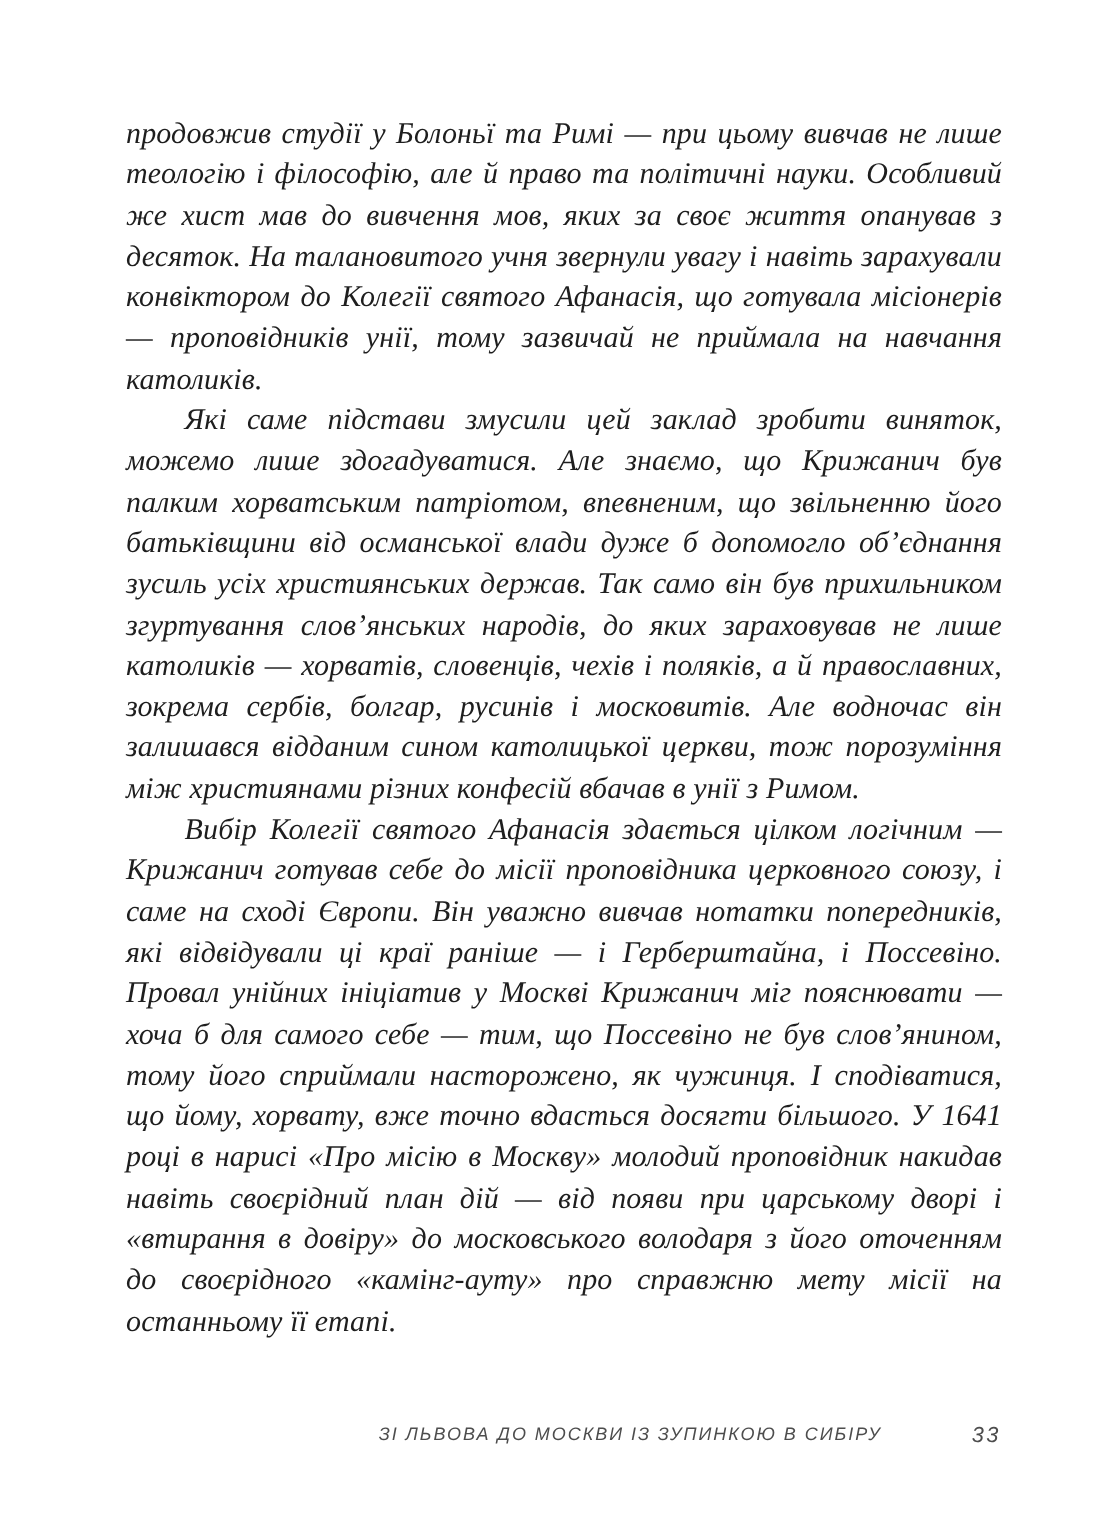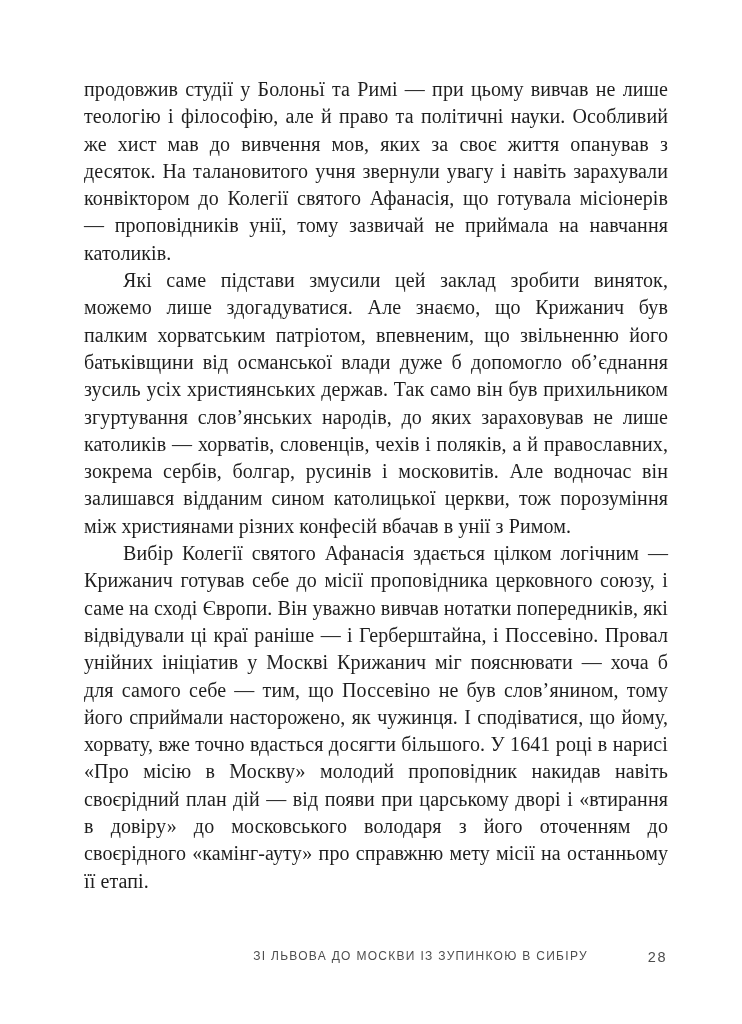--- a/index.html
+++ b/index.html
@@ -11,20 +11,21 @@
     height: 1024px;
     background: #ffffff;
     position: relative;
     overflow: hidden;
     font-family: "Liberation Serif", serif;
   }
   .page {
     position: absolute;
     inset: 0;
     background: #ffffff;
+    font-style: italic;
   }
   .text-block {
     position: absolute;
     left: 84px;
     top: 76px;
     width: 584px;
     font-size: 20px;
     line-height: 27.3px;
     color: #1e1e1e;
     text-align: justify;
@@ -65,16 +66,16 @@
 <main class="page">
 
   <section class="text-block">
     <p class="para no-indent">продовжив студії у Болоньї та Римі — при цьому вивчав не лише теологію і філософію, але й право та політичні науки. Особливий же хист мав до вивчення мов, яких за своє життя опанував з десяток. На талановитого учня звернули увагу і навіть зарахували конвіктором до Колегії святого Афанасія, що готувала місіонерів — проповідників унії, тому зазвичай не приймала на навчання католиків.</p>
     <p class="para indent">Які саме підстави змусили цей заклад зробити виняток, можемо лише здогадуватися. Але знаємо, що Крижанич був палким хорватським патріотом, впевненим, що звільненню його батьківщини від османської влади дуже б допомогло об’єднання зусиль усіх християнських держав. Так само він був прихильником згуртування слов’янських народів, до яких зараховував не лише католиків — хорватів, словенців, чехів і поляків, а й православних, зокрема сербів, болгар, русинів і московитів. Але водночас він залишався відданим сином католицької церкви, тож порозуміння між християнами різних конфесій вбачав в унії з Римом.</p>
     <p class="para indent">Вибір Колегії святого Афанасія здається цілком логічним — Крижанич готував себе до місії проповідника церковного союзу, і саме на сході Європи. Він уважно вивчав нотатки попередників, які відвідували ці краї раніше — і Герберштайна, і Поссевіно. Провал унійних ініціатив у Москві Крижанич міг пояснювати — хоча б для самого себе — тим, що Поссевіно не був слов’янином, тому його сприймали насторожено, як чужинця. І сподіватися, що йому, хорвату, вже точно вдасться досягти більшого. У 1641 році в нарисі «Про місію в Москву» молодий проповідник накидав навіть своєрідний план дій — від появи при царському дворі і «втирання в довіру» до московського володаря з його оточенням до своєрідного «камінг-ауту» про справжню мету місії на останньому її етапі.</p>
   </section>
 
   <footer class="footer">
     <span class="running-title">ЗІ ЛЬВОВА ДО МОСКВИ ІЗ ЗУПИНКОЮ В СИБІРУ</span>
-    <span class="page-number">28</span>
+    <span class="page-number">33</span>
   </footer>
 
 </main>
 
 </body></html>

